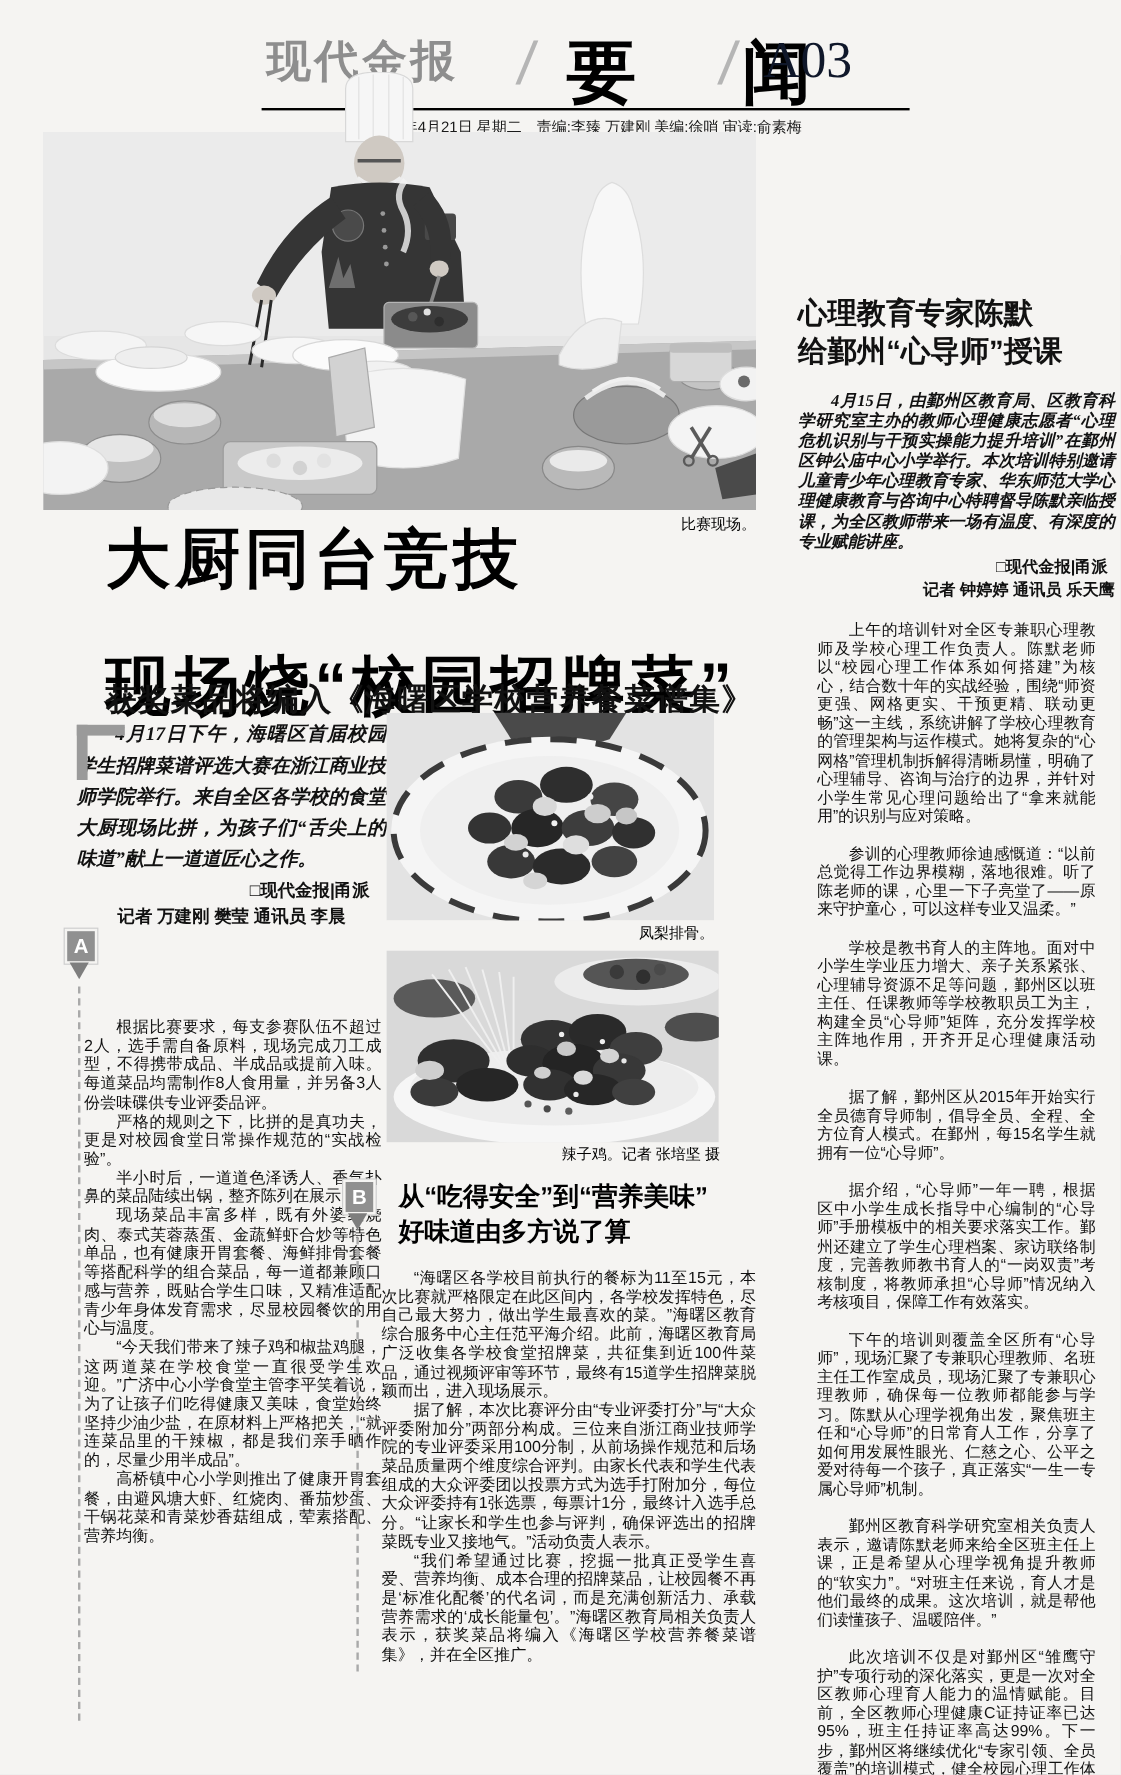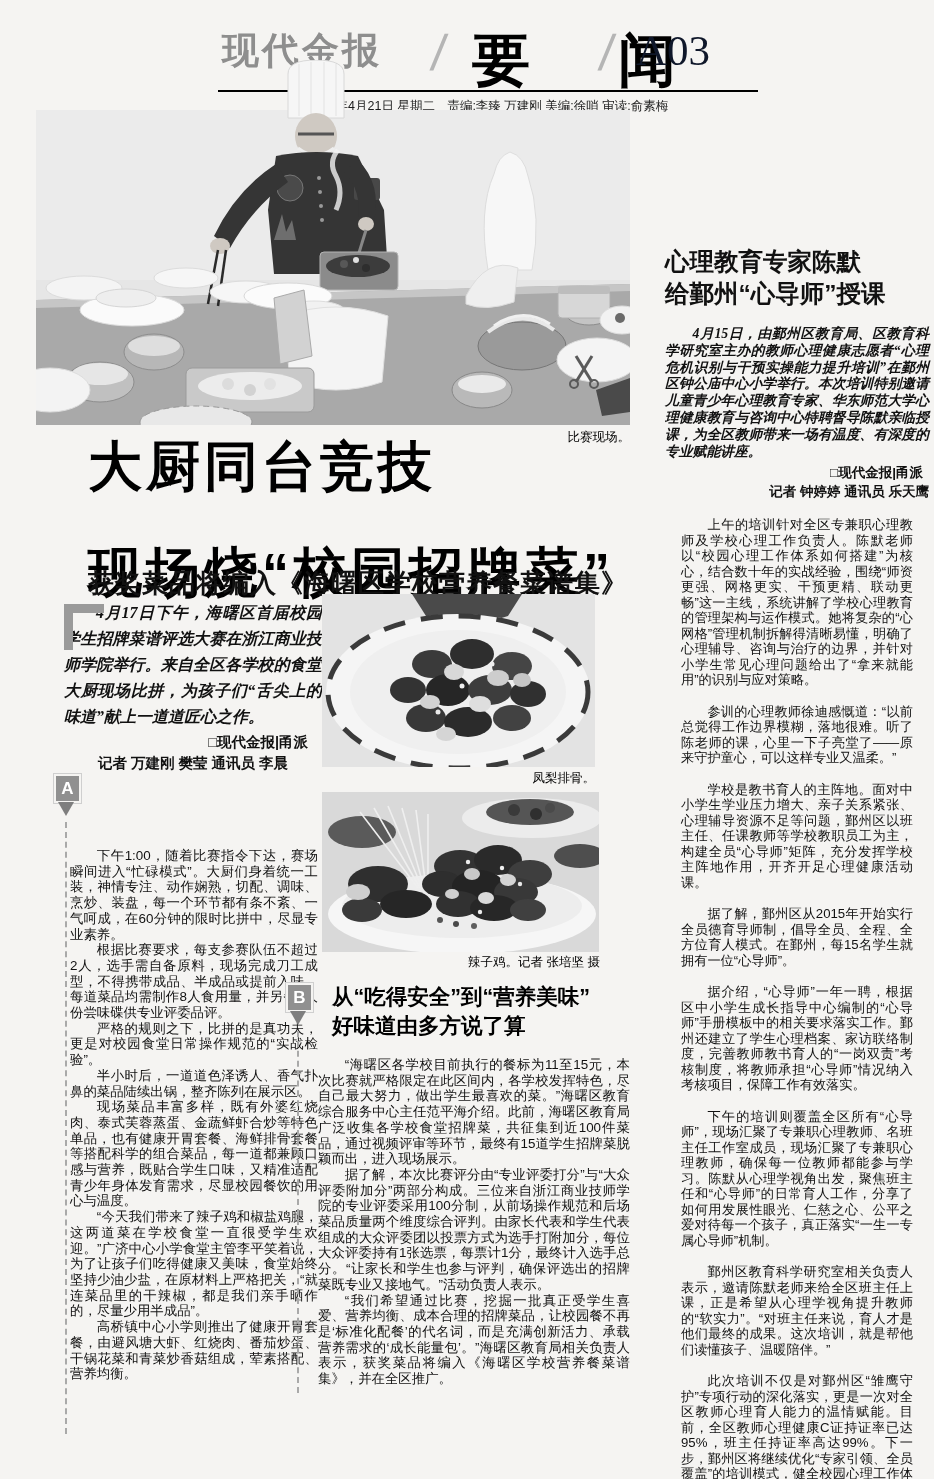--- a/index.html
+++ b/index.html
@@ -178,21 +178,20 @@
     <p class="lead-text">4月17日下午，海曙区首届校园学生招牌菜谱评选大赛在浙江商业技师学院举行。来自全区各学校的食堂大厨现场比拼，为孩子们“舌尖上的味道”献上一道道匠心之作。</p>
     <div class="byl1">□现代金报|甬派</div>
     <div class="byl2">记者 万建刚 樊莹 通讯员 李晨</div>
   </div>
 
   <div class="abs sec-a">
     <div class="badge">A</div>
     <div class="badge-arrow"></div>
     <div class="dash-a"></div>
     <div class="sec-a-body body-col">
-      <p>下午1:00，随着比赛指令下达，赛场瞬间进入“忙碌模式”。大厨们身着统一工装，神情专注、动作娴熟，切配、调味、烹炒、装盘，每一个环节都有条不紊、一气呵成，在60分钟的限时比拼中，尽显专业素养。</p>
       <p>根据比赛要求，每支参赛队伍不超过2人，选手需自备原料，现场完成刀工成型，不得携带成品、半成品或提前入味。每道菜品均需制作8人食用量，并另备3人份尝味碟供专业评委品评。</p>
       <p>严格的规则之下，比拼的是真功夫，更是对校园食堂日常操作规范的“实战检验”。</p>
       <p>半小时后，一道道色泽诱人、香气扑鼻的菜品陆续出锅，整齐陈列在展示区。</p>
       <p>现场菜品丰富多样，既有外婆红烧肉、泰式芙蓉蒸蛋、金蔬鲜虾合炒等特色单品，也有健康开胃套餐、海鲜排骨套餐等搭配科学的组合菜品，每一道都兼顾口感与营养，既贴合学生口味，又精准适配青少年身体发育需求，尽显校园餐饮的用心与温度。</p>
       <p>“今天我们带来了辣子鸡和椒盐鸡腿，这两道菜在学校食堂一直很受学生欢迎。”广济中心小学食堂主管李平笑着说，为了让孩子们吃得健康又美味，食堂始终坚持少油少盐，在原材料上严格把关，“就连菜品里的干辣椒，都是我们亲手晒作的，尽量少用半成品”。</p>
       <p>高桥镇中心小学则推出了健康开胃套餐，由避风塘大虾、红烧肉、番茄炒蛋、干锅花菜和青菜炒香菇组成，荤素搭配、营养均衡。</p>
     </div>
   </div>
 
   <svg class="abs photo1" viewBox="0 0 273 173">

